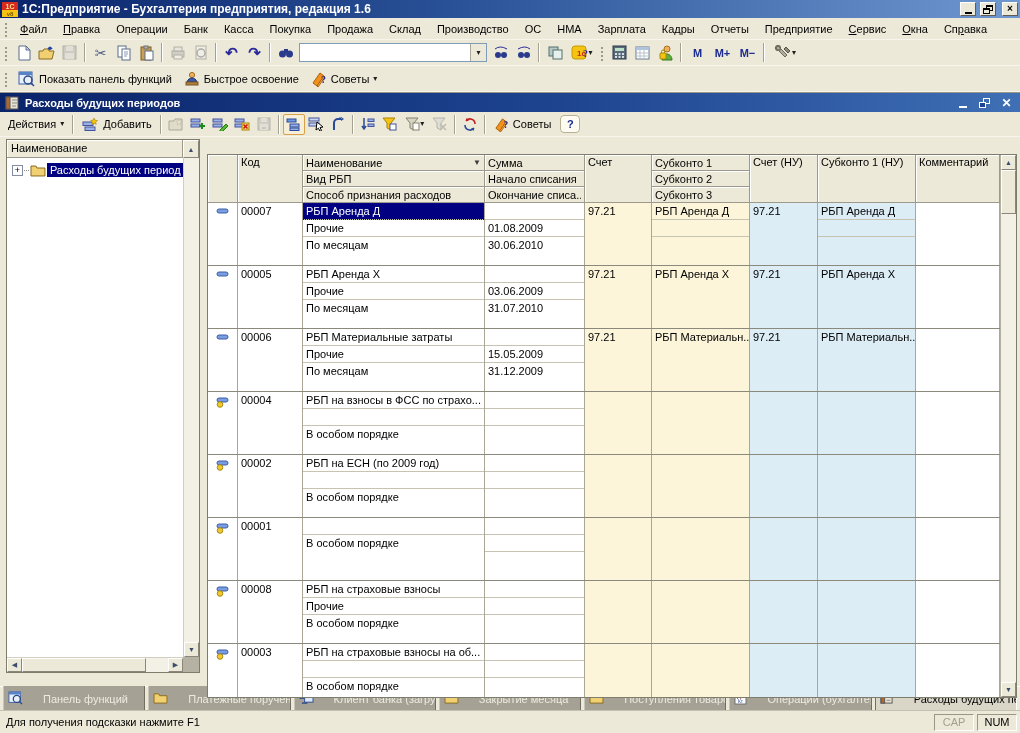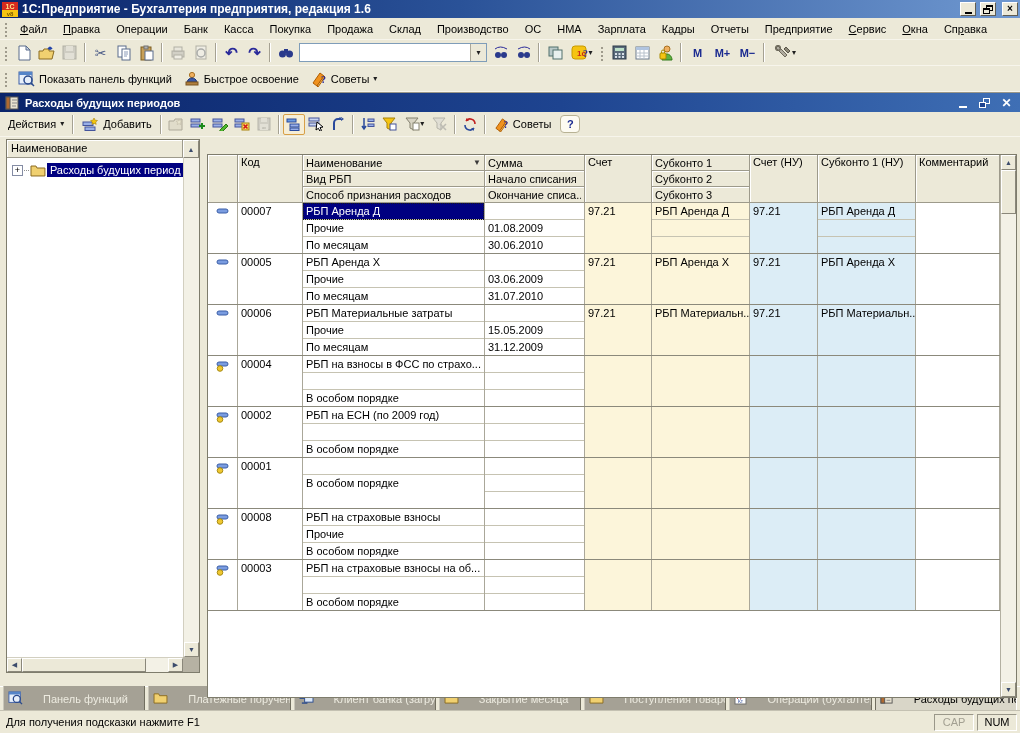--- a/index.html
+++ b/index.html
@@ -81,21 +81,21 @@
   .tgrid{width:792px;display:flex;flex-direction:column;}
   .cols{display:grid;grid-template-columns:30px 65px 182px 100px 67px 98px 68px 98px 84px;}
   .thead{height:48px;}
   .hc{background:#ece9d8;border-right:1px solid #9d9a8b;border-bottom:1px solid #9d9a8b;box-shadow:inset 1px 1px 0 #fff;padding:1px 3px;overflow:hidden;white-space:nowrap;}
   .hgroup{padding:0;display:flex;flex-direction:column;}
   .hsub{flex:1;padding:1px 3px;border-bottom:1px solid #9d9a8b;box-shadow:inset 1px 1px 0 #fff;overflow:hidden;white-space:nowrap;display:flex;align-items:center;}
   .hsub:last-child{border-bottom:none;}
   .hsub .lab{flex:1;overflow:hidden;}
   .sortar{font-size:8px;color:#3a3a3a;margin-left:2px;}
   .tbody{flex:1;background:#fff;overflow:hidden;}
-  .trow{height:51px;border-bottom:1px solid #8b897b;}
+  .trow{height:63px;border-bottom:1px solid #8b897b;}
   .tc{border-right:1px solid #aaa799;overflow:hidden;}
   .c-yellow{background:#fcf5da;}
   .c-blue{background:#dcedf6;}
   .sub{height:17px;line-height:15px;padding:1px 3px;white-space:nowrap;overflow:hidden;}
   .sub3 .sub{border-bottom:1px solid #c6c3b2;}
   .sub3 .sub:last-child{border-bottom:none;}
   .sub.sel{background:#000080;color:#fff;outline:1px dotted #1a1a1a;outline-offset:-1px;}
   .mk{display:flex;justify-content:center;padding-top:3px;}
   .vscroll{width:18px;background:#f3f1e6;border-left:1px solid #b3b0a1;display:flex;flex-direction:column;}
   .vscroll .sq{height:15px;width:100%;}

